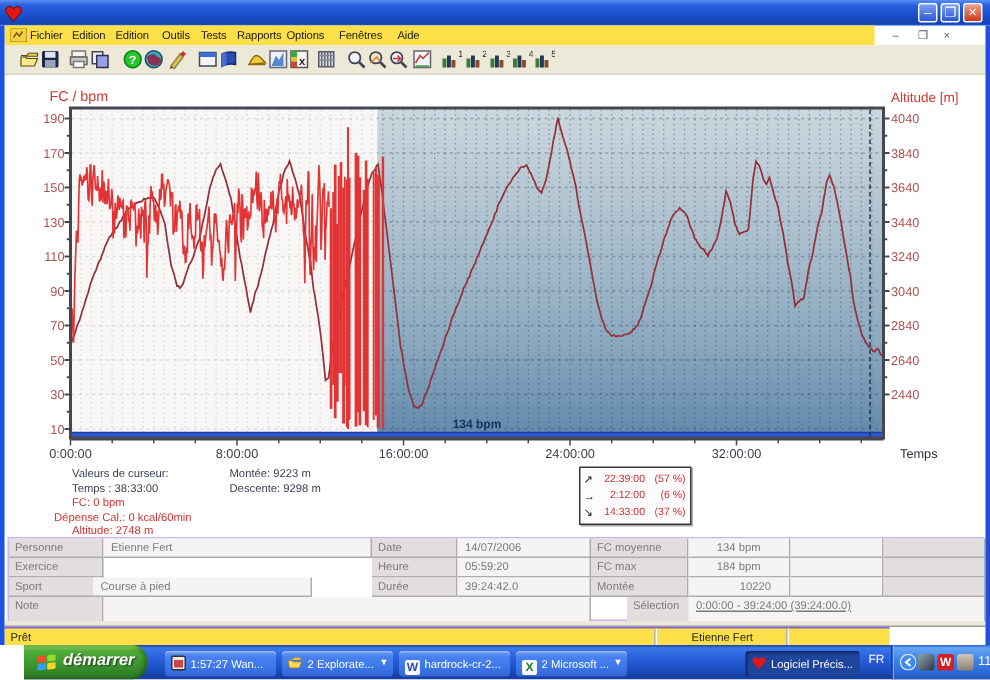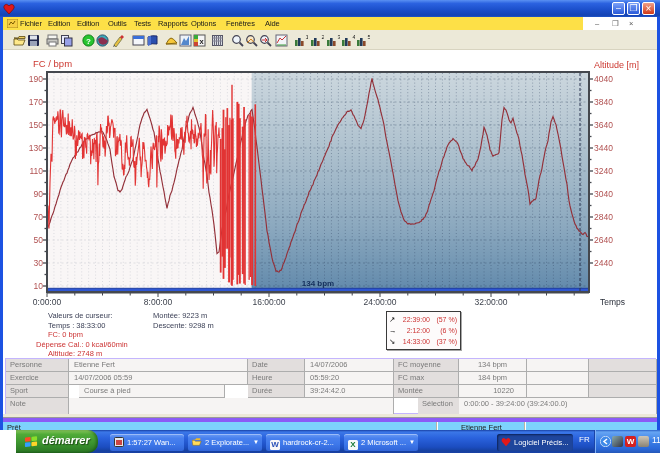--- a/index.html
+++ b/index.html
@@ -12,21 +12,21 @@
 #client{left:3px;top:50px;width:654px;height:368px;background:#fff}
 .ctext{position:absolute;font-size:7.5px;white-space:nowrap}
 .navy{color:#3a3f55} .red{color:#cc3333}
 #statsbox{position:absolute;left:386px;top:311px;width:75px;height:39px;background:#fdfbfb;border:1px solid #3a3a3a;box-shadow:1px 1px 0 rgba(60,60,60,.45);font-size:7px;color:#cc3333}
 .sbrow{position:absolute;left:2px;width:70px;height:9px;line-height:9px}
 .sbarrow{color:#111;font-size:7.5px}
 #table{position:absolute;left:5px;top:358px;width:651px;height:56px;border:1px solid #c4b5fd;font-size:7.5px;color:#7a7a7a}
 .tc{position:absolute;border-right:1px solid #adadad;border-bottom:1px solid #adadad;line-height:12px;white-space:nowrap;overflow:hidden}
 .lbl{background:#e2dedd;padding-left:4px}
 .val{background:#f6f4f3;padding-left:5px}
-#statusbar{left:3px;top:418px;width:654px;height:12px;background:#7dd3fc;font-size:7.5px;color:#222;border-top:4px solid #8b5cf6}
+#statusbar{left:3px;top:418px;width:590px;height:12px;background:#fde047;font-size:7.5px;color:#222;border-top:1px solid #8b5cf6}
 #taskbar{left:16px;top:430px;width:660px;height:23px;background:linear-gradient(180deg,#1941a5 0,#3b77e8 2px,#2a62dd 8px,#1c4dc0 17px,#16409e 21px,#1941a5 23px)}
 #startbtn{position:absolute;left:0;top:0;width:82px;height:23px;border-radius:0 10px 10px 0;background:linear-gradient(180deg,#8fce60 0,#51ab38 18%,#3d9630 55%,#2e7d26 90%,#256b20 100%);box-shadow:inset -2px 0 3px rgba(0,40,0,.4)}
 #startbtn span{position:absolute;left:26px;top:4px;color:#fff;font-size:11px;font-weight:bold;font-style:italic;text-shadow:1px 1px 1px rgba(0,0,0,.5)}
 .tbtn{position:absolute;top:3.5px;width:74px;height:17px;border-radius:2.5px;background:linear-gradient(180deg,#6a9bf5 0,#4880ee 25%,#3e78ea 60%,#3165d8 100%);box-shadow:inset 0 1px 0 rgba(255,255,255,.35);color:#fff;font-size:7.5px;line-height:17px;white-space:nowrap;overflow:hidden}
 .tbtn .ic{display:inline-block;width:10px;height:10px;vertical-align:-2px;margin:0 3px 0 4px;border-radius:1.5px}
 #tray{position:absolute;left:578px;top:0;width:82px;height:23px;background:linear-gradient(180deg,#2a62c8 0,#66a5f3 2px,#3f83e8 10px,#2a68d8 19px,#2558b8 23px);border-left:1px solid #1a44a8;box-shadow:inset 1px 0 0 #7fb0f5}
 </style></head><body>
 
 <div class="abs" id="titlebar">
  <svg class="abs" style="left:3px;top:3px" width="12" height="12">
@@ -408,39 +408,38 @@
 <div id="table">
 <div class="tc lbl" style="left:0px;top:0px;width:63px;height:13px;">Personne</div>
     <div class="tc val" style="left:63px;top:0px;width:179px;height:13px;">Etienne Fert</div>
     <div class="tc lbl" style="left:242px;top:0px;width:57px;height:13px;">Date</div>
     <div class="tc val" style="left:299px;top:0px;width:89px;height:13px;">14/07/2006</div>
     <div class="tc lbl" style="left:388px;top:0px;width:65px;height:13px;">FC moyenne</div>
     <div class="tc val" style="left:453px;top:0px;width:68px;height:13px;text-align:center;padding-left:0;">134 bpm</div>
     <div class="tc val" style="left:521px;top:0px;width:62px;height:13px;"></div>
     <div class="tc lbl" style="left:583px;top:0px;width:68px;height:13px;"></div>
     <div class="tc lbl" style="left:0px;top:13px;width:63px;height:13px;">Exercice</div>
-    <div class="tc val" style="left:63px;top:13px;width:179px;height:13px;">14/07/2006 05:59</div>
     <div class="tc lbl" style="left:242px;top:13px;width:57px;height:13px;">Heure</div>
     <div class="tc val" style="left:299px;top:13px;width:89px;height:13px;">05:59:20</div>
     <div class="tc lbl" style="left:388px;top:13px;width:65px;height:13px;">FC max</div>
     <div class="tc val" style="left:453px;top:13px;width:68px;height:13px;text-align:center;padding-left:0;">184 bpm</div>
     <div class="tc val" style="left:521px;top:13px;width:62px;height:13px;"></div>
     <div class="tc lbl" style="left:583px;top:13px;width:68px;height:13px;"></div>
     <div class="tc lbl" style="left:0px;top:26px;width:63px;height:13px;">Sport</div>
-    <div class="tc val" style="left:73px;top:26px;width:146px;height:13px;">Course à pied</div>
+    <div class="tc val" style="left:56px;top:26px;width:146px;height:13px;">Course à pied</div>
     <div class="tc lbl" style="left:242px;top:26px;width:57px;height:13px;">Durée</div>
     <div class="tc val" style="left:299px;top:26px;width:89px;height:13px;">39:24:42.0</div>
     <div class="tc lbl" style="left:388px;top:26px;width:65px;height:13px;">Montée</div>
     <div class="tc val" style="left:453px;top:26px;width:68px;height:13px;text-align:right;padding-right:12px;padding-left:0;">10220</div>
     <div class="tc val" style="left:521px;top:26px;width:62px;height:13px;"></div>
     <div class="tc lbl" style="left:583px;top:26px;width:68px;height:13px;"></div>
     <div class="tc lbl" style="left:0px;top:39px;width:63px;height:17px;">Note</div>
     <div class="tc val" style="left:63px;top:39px;width:325px;height:17px;"></div>
     <div class="tc lbl" style="left:388px;top:39px;width:65px;height:17px;margin-left:24px;">Sélection</div>
-    <div class="tc val" style="left:453px;top:39px;width:198px;height:17px;">0:00:00 - 39:24:00 (39:24:00.0)</div>
+    <div class="tc val" style="left:453px;top:39px;width:198px;height:17px;text-decoration:underline;">0:00:00 - 39:24:00 (39:24:00.0)</div>
 </div>
 
 <div class="abs" style="left:3px;top:414px;width:654px;height:4px;background:#ece9d8;border-bottom:1px solid #9a9a9a"></div>
 <div class="abs" id="statusbar">
  <span style="position:absolute;left:4px;top:1px">Prêt</span>
  <span style="position:absolute;left:433px;top:0;height:12px;border-left:1px solid #b8b4a4;border-right:1px solid #fff"></span>
  <span style="position:absolute;left:436px;top:1px;width:85px;text-align:center">Etienne Fert</span>
  <span style="position:absolute;left:521px;top:0;height:12px;border-left:1px solid #b8b4a4;border-right:1px solid #fff"></span>
 </div>
 

